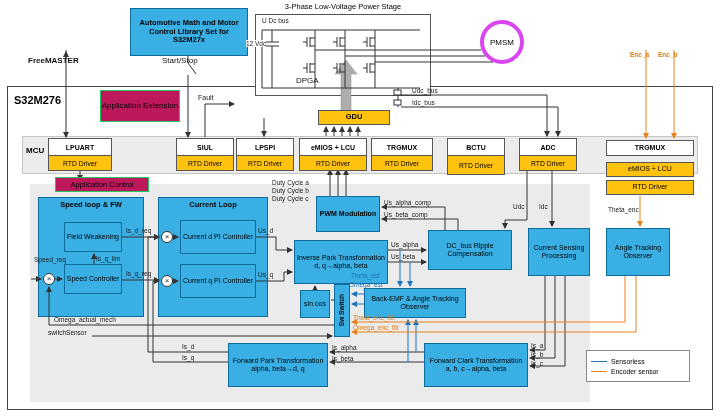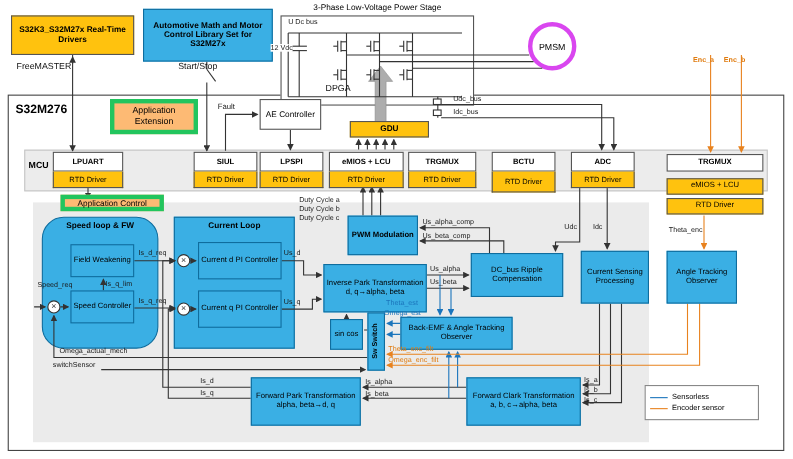--- a/index.html
+++ b/index.html
@@ -5,21 +5,21 @@
   html,body{margin:0;padding:0;}
   body{font-family:"Liberation Sans",sans-serif;background:#fff;}
   #stage{position:relative;width:721px;height:417px;background:#fff;overflow:hidden;}
   .abs{position:absolute;box-sizing:border-box;}
   .box{border:1px solid #555;background:#fff;display:flex;align-items:center;justify-content:center;text-align:center;line-height:1.15;}
   .yellow{background:#FFC20E;}
   .blue{background:#3AAFE4;border-color:#0F6D9E;text-align:center;}
   .bluebox{background:#3AAFE4;border:1px solid #0F6D9E;display:flex;align-items:center;justify-content:center;text-align:center;font-size:7px;line-height:1.12;color:#000;}
   .container-blue{background:#3AAFE4;border:1px solid #0F6D9E;z-index:1;}
   .ct-title{font-size:7.5px;font-weight:bold;text-align:center;padding-top:2px;}
-  .gray{background:#fdba74;border:4px solid #22c55e;}
+  .gray{background:#be185d;border:1px solid #22c55e;}
   .region{background:#ebebeb;z-index:0;}
   .sig{font-size:6.5px;color:#1a1a1a;white-space:nowrap;z-index:12;}
   .lbl{font-size:8px;color:#111;white-space:nowrap;z-index:12;}
   .c-blue{color:#1B75BC;}
   .c-orange{color:#E07C10;}
   .periph{display:flex;flex-direction:column;z-index:8;}
   .pname{border:1px solid #555;background:#fff;height:16px;display:flex;align-items:center;justify-content:center;font-size:7px;font-weight:600;}
   .pdrv{border:1px solid #555;border-top:none;background:#FFC20E;height:14px;display:flex;align-items:center;justify-content:center;font-size:6.8px;}
   .sum{width:12px;height:12px;border:1px solid #333;border-radius:50%;background:#fff;z-index:9;display:flex;align-items:center;justify-content:center;font-size:8px;line-height:1;color:#333;}
   svg.wires{position:absolute;left:0;top:0;z-index:5;}
@@ -31,21 +31,21 @@
 </style>
 </head>
 <body>
 
 <div id="stage">
 
   <div class="abs" style="left:7px;top:86px;width:706px;height:324px;border:1.5px solid #444;background:#fff;z-index:0;"></div>
   <div class="abs" style="left:22px;top:136px;width:676px;height:38px;background:#ececec;border:1px solid #c5c5c5;z-index:0;"></div>
   <div class="abs region" style="left:30px;top:184px;width:560px;height:218px;"></div>
 
-  <div class="abs container-blue" style="left:38px;top:197px;width:106px;height:120px;border-radius:20px;">
+  <div class="abs container-blue" style="left:38px;top:197px;width:106px;height:120px;">
     <div class="ct-title">Speed loop &amp; FW</div>
   </div>
   <div class="abs container-blue" style="left:158px;top:197px;width:110px;height:120px;">
     <div class="ct-title">Current Loop</div>
   </div>
 
   <div class="abs" style="left:255px;top:14px;width:176px;height:82px;border:1px solid #555;background:#fff;z-index:2;"></div>
   <div class="abs" style="left:480px;top:20px;width:44px;height:44px;border:4px solid #d946ef;border-radius:50%;background:#fff;z-index:2;display:flex;align-items:center;justify-content:center;font-size:8px;">
       <span>PMSM</span>
     </div>
@@ -189,45 +189,39 @@
 
     <g stroke="#E8821E" stroke-width="1" fill="none">
       <line x1="646" y1="50" x2="646" y2="138" marker-end="url(#mo)"></line>
       <line x1="674" y1="50" x2="674" y2="138" marker-end="url(#mo)"></line>
       <line x1="640" y1="196" x2="640" y2="226" marker-end="url(#mo)"></line>
       <polyline points="625,276 625,322 352,322" marker-end="url(#mo)"></polyline>
       <polyline points="636,276 636,332 352,332" marker-end="url(#mo)"></polyline>
     </g>
   </svg>
 
-  <div class="abs box yellow" style="left:10px;top:14px;width:112px;height:36px;font-size:7.5px;font-weight:600;z-index:8;padding:1px;">
-      <span>S32K3_S32M27x Real-Time Drivers</span>
-    </div>
-  <span class="abs lbl" style="left:15px;top:56px;">FreeMASTER</span>
+  <span class="abs lbl" style="left:28px;top:56px;font-weight:bold;">FreeMASTER</span>
 
   <div class="abs box blue" style="left:130px;top:8px;width:118px;height:48px;font-size:7.5px;font-weight:600;z-index:8;padding:1px;">
       <span>Automotive Math and Motor Control Library Set for S32M27x</span>
     </div>
   <span class="abs lbl" style="left:162px;top:56px;">Start/Stop</span>
 
   <span class="abs" style="left:255px;top:2px;width:176px;text-align:center;font-size:7.5px;z-index:8;white-space:nowrap;">3-Phase Low-Voltage Power Stage</span>
   <span class="abs sig" style="left:262px;top:17px;z-index:8;">U Dc bus</span>
   <span class="abs sig" style="left:246px;top:40px;z-index:8;background:#fff;">12 Vdc</span>
 
   <span class="abs sig c-orange" style="left:630px;top:51px;font-weight:bold;">Enc_a</span>
   <span class="abs sig c-orange" style="left:658px;top:51px;font-weight:bold;">Enc_b</span>
 
   <span class="abs" style="left:14px;top:94px;font-size:11px;font-weight:bold;z-index:8;">S32M276</span>
   <div class="abs gray" style="left:100px;top:90px;width:80px;height:32px;display:flex;align-items:center;justify-content:center;text-align:center;font-size:8px;line-height:1.2;z-index:8;">
       <span>Application Extension</span>
     </div>
   <span class="abs sig" style="left:198px;top:94px;font-size:7px;">Fault</span>
-  <div class="abs box" style="left:236px;top:90px;width:56px;height:28px;font-size:7.5px;z-index:8;padding:1px;">
-      <span>AE Controller</span>
-    </div>
   <span class="abs lbl" style="left:296px;top:76px;">DPGA</span>
   <div class="abs box yellow" style="left:318px;top:110px;width:72px;height:15px;font-size:7.5px;font-weight:bold;z-index:8;">
       <span>GDU</span>
     </div>
   <span class="abs sig" style="left:412px;top:87px;">Udc_bus</span>
   <span class="abs sig" style="left:412px;top:99px;">Idc_bus</span>
   <span class="abs" style="left:26px;top:146px;font-size:8px;font-weight:700;z-index:8;">MCU</span>
 
   <div class="abs periph" style="left:48px;top:138px;width:64px;">
     <div class="pname">LPUART</div>

